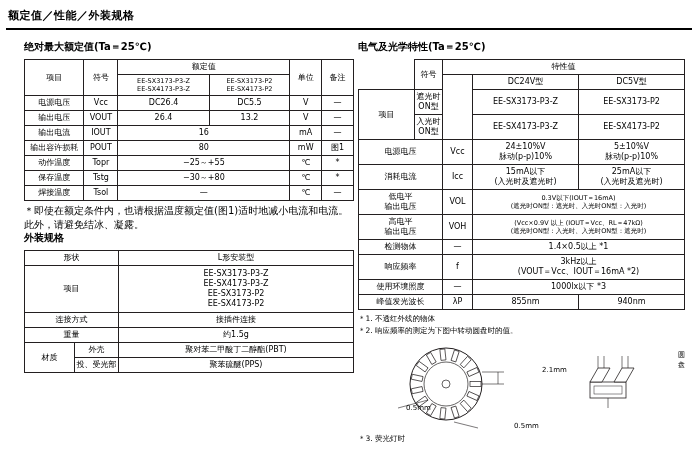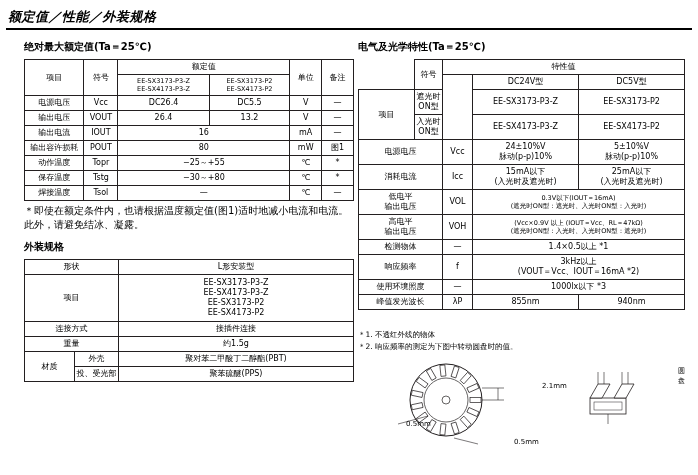--- a/index.html
+++ b/index.html
@@ -7,21 +7,21 @@
     width:698px;height:475px;
     background:#ffffff;
     font-family:"DejaVu Sans","Liberation Sans",sans-serif;
     font-size:8px;
     color:#000;
     position:relative;
     overflow:hidden;
   }
   .page-title{
     position:absolute;left:8px;top:8px;
-    font-size:13px;font-weight:bold;letter-spacing:0.5px;font-style:italic;
+    font-size:11px;font-weight:bold;letter-spacing:0.5px;
   }
   .title-rule{
     position:absolute;left:6px;top:28px;width:686px;height:2px;background:#000;
   }
   .sec-head{
     font-size:10px;font-weight:bold;
   }
   .col-left{position:absolute;left:24px;top:40px;width:330px;}
   .col-right{position:absolute;left:358px;top:40px;width:294px;}
 
@@ -31,22 +31,22 @@
     text-align:center;
     vertical-align:middle;
     padding:2px 1px;
     font-size:8px;
     font-weight:normal;
     line-height:1.25;
   }
   .tbl{margin-top:5px;}
   .note{font-size:10px;line-height:1.35;margin-top:3px;}
   .tiny{font-size:6.5px;}
-  .sec2{margin-top:9px;font-family:Liberation Mono, monospace;}
-  .footnote{font-size:7.5px;line-height:1.4;margin-top:20px;}
+  .sec2{font-family:Liberation Mono, monospace;}
+  .footnote{font-size:7.5px;line-height:1.4;margin-top:4px;}
   .fig-wrap{position:relative;height:96px;margin-top:2px;}
   .disc-label{position:absolute;font-size:7px;margin-left:38px;}
   .nb{border:none;}
 </style>
 </head>
 <body>
 
 <div class="page-title">额定值／性能／外装规格</div>
 <div class="title-rule"></div>
 
@@ -340,13 +340,14 @@
       <line x1="264" y1="30" x2="264" y2="18" stroke="#231f20" stroke-width="0.6"></line>
       <line x1="270" y1="30" x2="270" y2="18" stroke="#231f20" stroke-width="0.6"></line>
       <line x1="250" y1="60" x2="250" y2="70" stroke="#231f20" stroke-width="0.6"></line>
     </svg>
     <div class="disc-label" style="left:282px;top:12px">圆盘</div>
     <div class="disc-label" style="left:146px;top:28px">2.1mm</div>
     <div class="disc-label" style="left:10px;top:66px">0.5mm</div>
     <div class="disc-label" style="left:118px;top:84px">0.5mm</div>
   </div>
 
+  <div class="footnote" style="margin-top:0">＊3. 荧光灯时</div>
 </div>
 
 </body></html>

